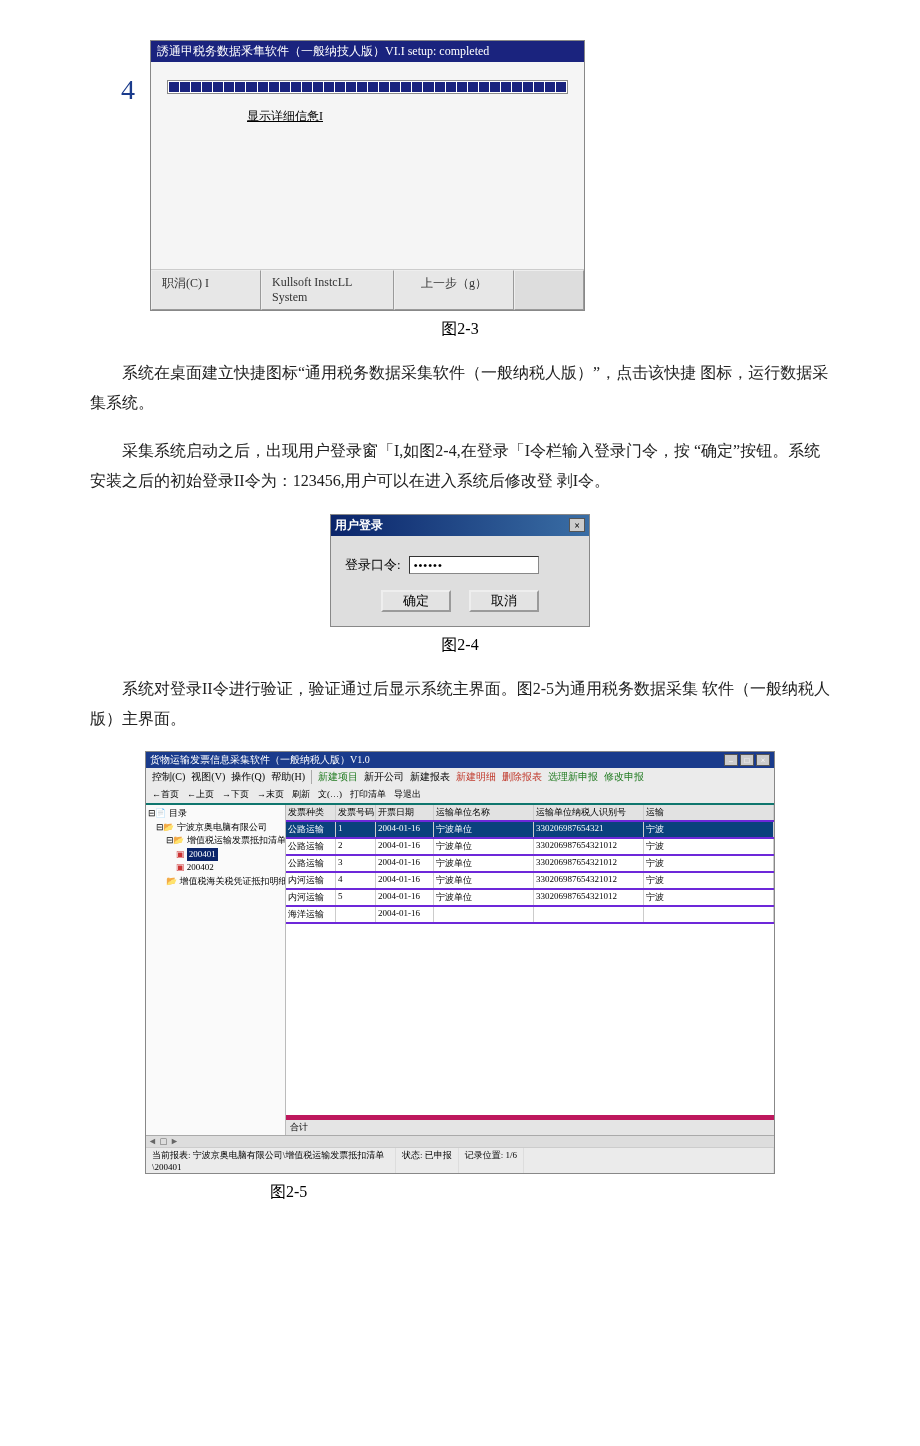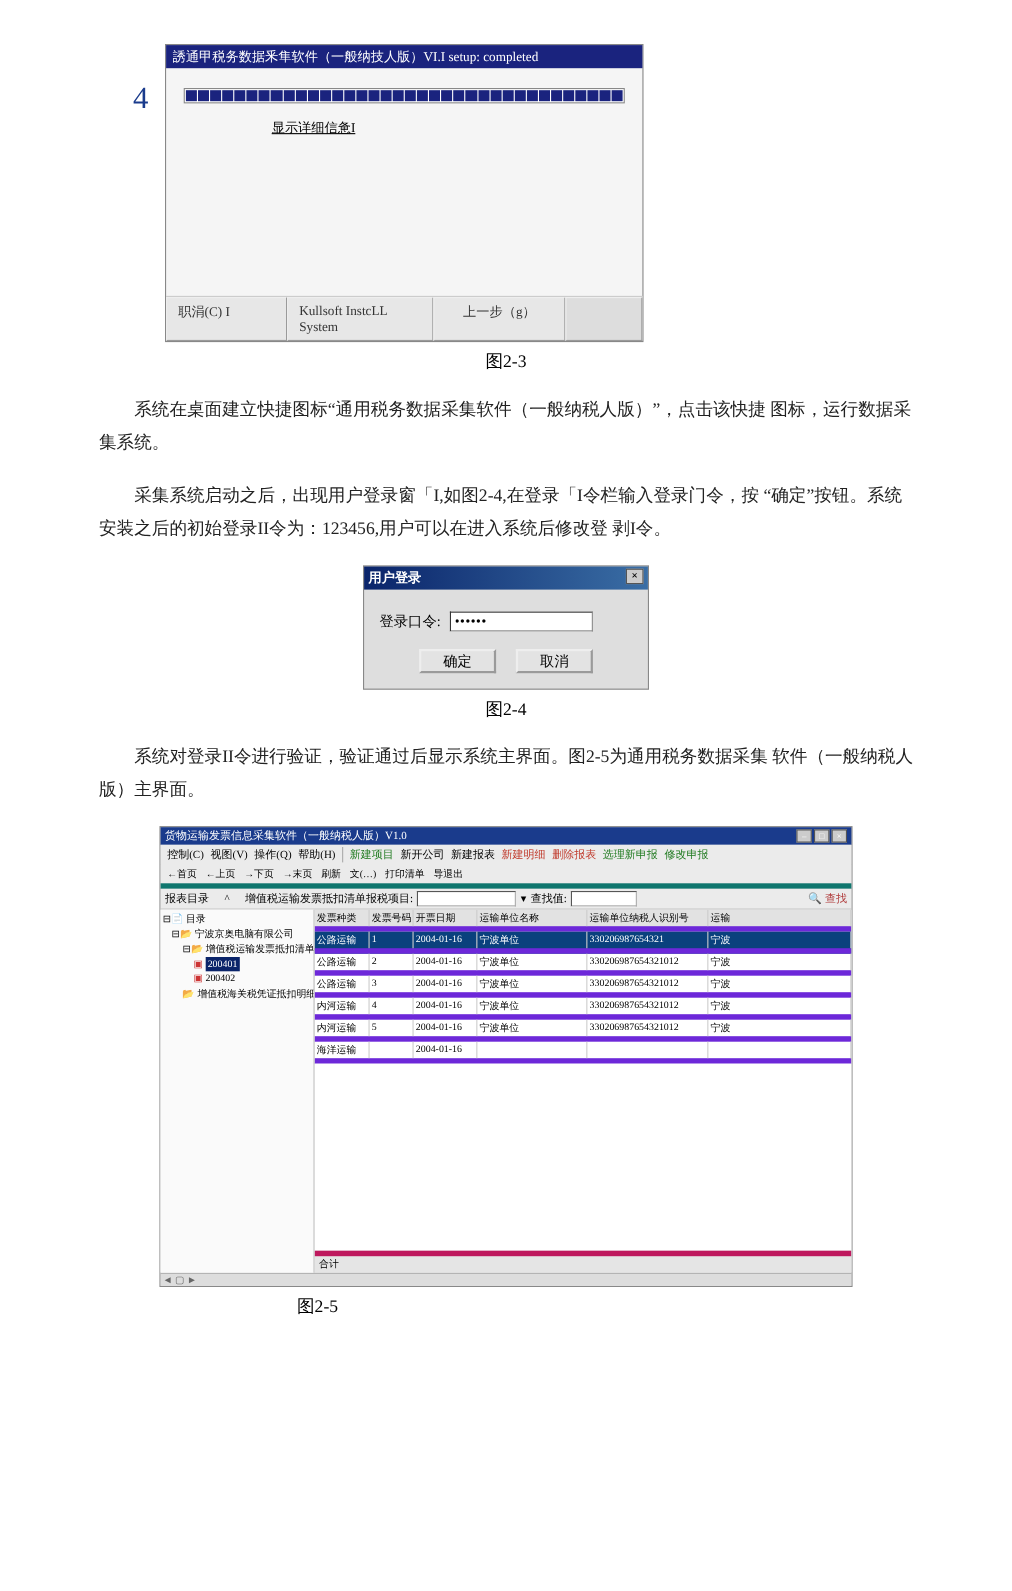--- a/index.html
+++ b/index.html
@@ -111,21 +111,21 @@
       background: #dedede;
     }
     .login-titlebar {
       background: linear-gradient(to right, #0a246a, #3a6ea5);
       color: #fff;
       font-size: 12px;
       font-weight: bold;
       padding: 2px 4px;
       display: flex;
       justify-content: space-between;
-      align-items: flex-start;
+      align-items: center;
     }
     .login-close {
       width: 16px; height: 14px;
       background: #ccc;
       border: 1px solid #555;
       font-size: 10px;
       display: flex; align-items:center; justify-content:center;
       color:#000;
     }
     .login-body {
@@ -187,21 +187,21 @@
       gap: 6px;
     }
     .tool-red { color:#c0392b; }
     .tool-green { color:#1f7a1f; }
     .mw-subtoolbar {
       background:#ebebeb;
       padding: 2px 6px;
       font-size:9px;
       display:flex;
       gap: 8px;
-      border-bottom: 5px solid #0f766e;
+      border-bottom: 2px solid #0f766e;
     }
 
     .mw-filterbar {
       background:#ebebeb;
       padding: 2px 4px;
       display:flex;
       align-items:center;
       gap: 4px;
       font-size:10px;
       border-bottom:1px solid #bbb;
@@ -246,21 +246,21 @@
 
     .mw-grid {
       flex:1;
       overflow:hidden;
       display:flex;
       flex-direction:column;
     }
     .grid-head, .grid-row {
       display:flex;
       font-size:9px;
-      border-bottom:5px solid #6d28d9;
+      border-bottom:2px solid #6d28d9;
     }
     .grid-head {
       background:#e2e2e2;
       font-weight:normal;
     }
     .grid-head .gc, .grid-row .gc {
       border-right:1px solid #ccc;
       padding:1px 2px;
       overflow:hidden;
       white-space:nowrap;
@@ -405,35 +405,20 @@
     <span>←首页</span>
     <span>←上页</span>
     <span>→下页</span>
     <span>→末页</span>
     <span>刷新</span>
     <span>文(…)</span>
     <span>打印清单</span>
     <span>导退出</span>
   </div>
 
-  <div class="mw-filterbar">
-    <span>报表目录</span>
-    <span style="width:6px;"></span>
-    <span>^</span>
-    <span style="width:6px;"></span>
-    <span>增值税运输发票抵扣清单报税项目:</span>
-    <input style="width: 90px;">
-    <span>▾</span>
-    <span>查找值:</span>
-    <input style="width: 60px;">
-    <span class="filter-search-btn">
-      <span class="binoc">🔍</span>
-      <span>查找</span>
-    </span>
-  </div>
 
   <div class="mw-main">
     <div class="mw-tree">
       <div class="tree-item">⊟📄 <span>目录</span></div>
       <div class="tree-item tree-in1">⊟<span class="folder-ico">📂</span> <span>宁波京奥电脑有限公司</span></div>
       <div class="tree-item tree-in2">⊟<span class="folder-ico">📂</span> <span>增值税运输发票抵扣清单</span></div>
       <div class="tree-item tree-in3"><span class="doc-ico">▣</span> <span class="sel-node">200401</span></div>
       <div class="tree-item tree-in3"><span class="doc-ico">▣</span> <span>200402</span></div>
       <div class="tree-item tree-in2"><span class="folder-ico">📂</span> <span>增值税海关税凭证抵扣明细</span></div>
     </div>
@@ -498,17 +483,23 @@
       </div>
 
       <div class="grid-empty"></div>
 
       <div class="mw-total">合计</div>
     </div>
   </div>
 
   <div class="mw-scroll">◄ ▢ ►</div>
 
+  <div class="mw-status">
+    <div class="sc big">当前报表: 宁波京奥电脑有限公司\增值税运输发票抵扣清单\200401</div>
+    <div class="sc">状态: 已申报</div>
+    <div class="sc">记录位置: 1/6</div>
+    <div class="sc big"></div>
+  </div>
 </div>
 
 <div class="fig-caption" style="text-align:left;margin-left:200px;">图2-5</div>
 
 </div>
 
 </body></html>

